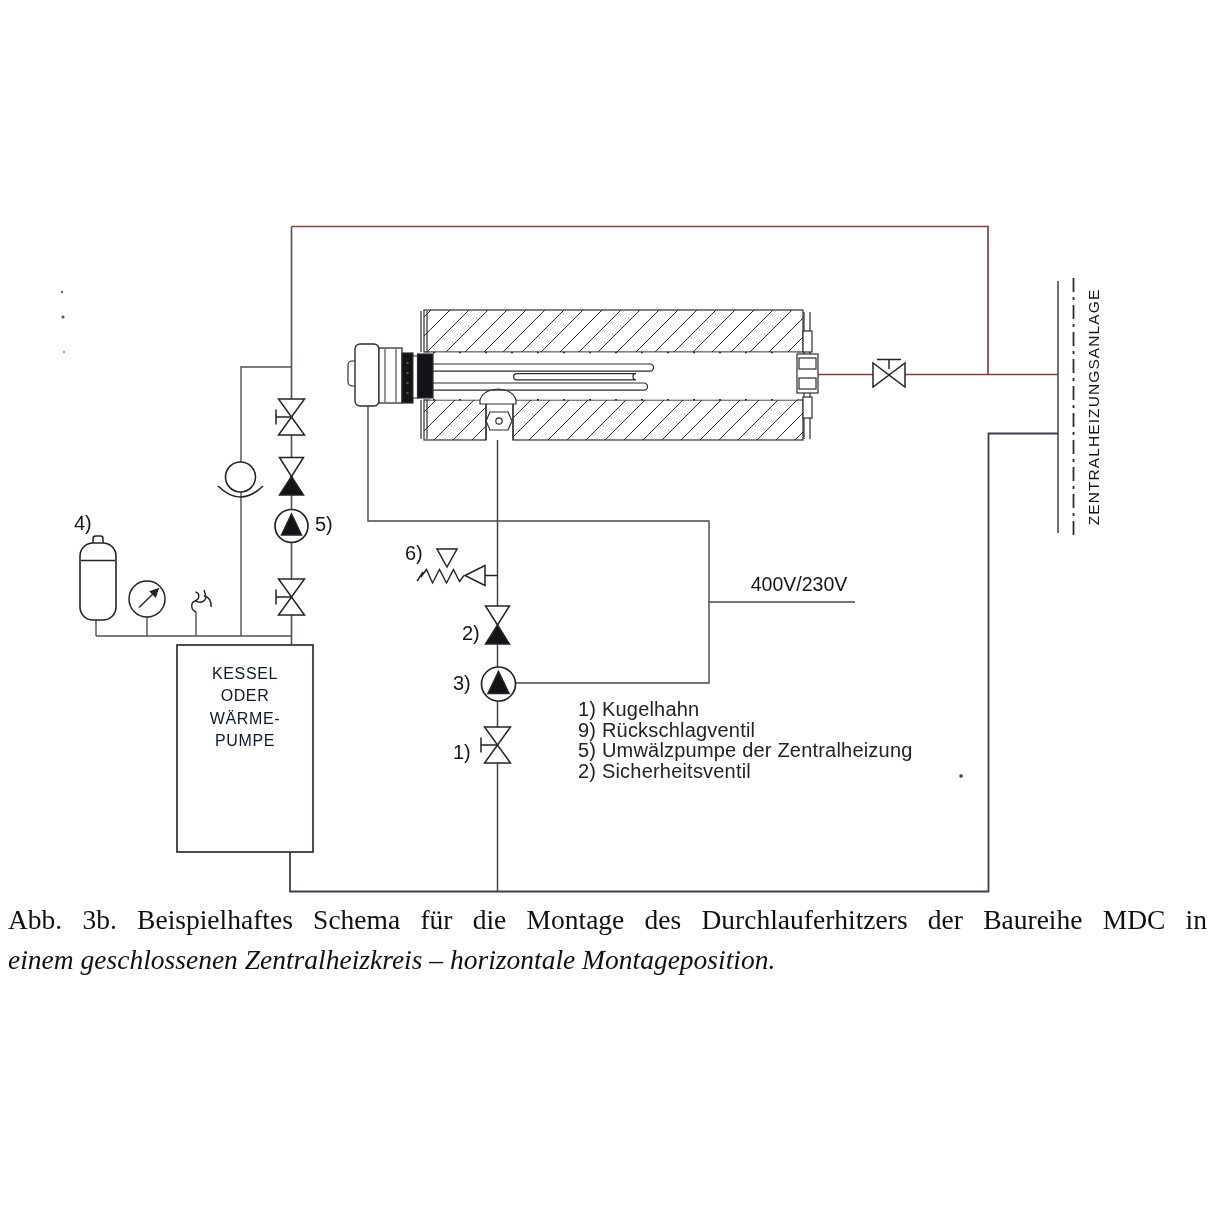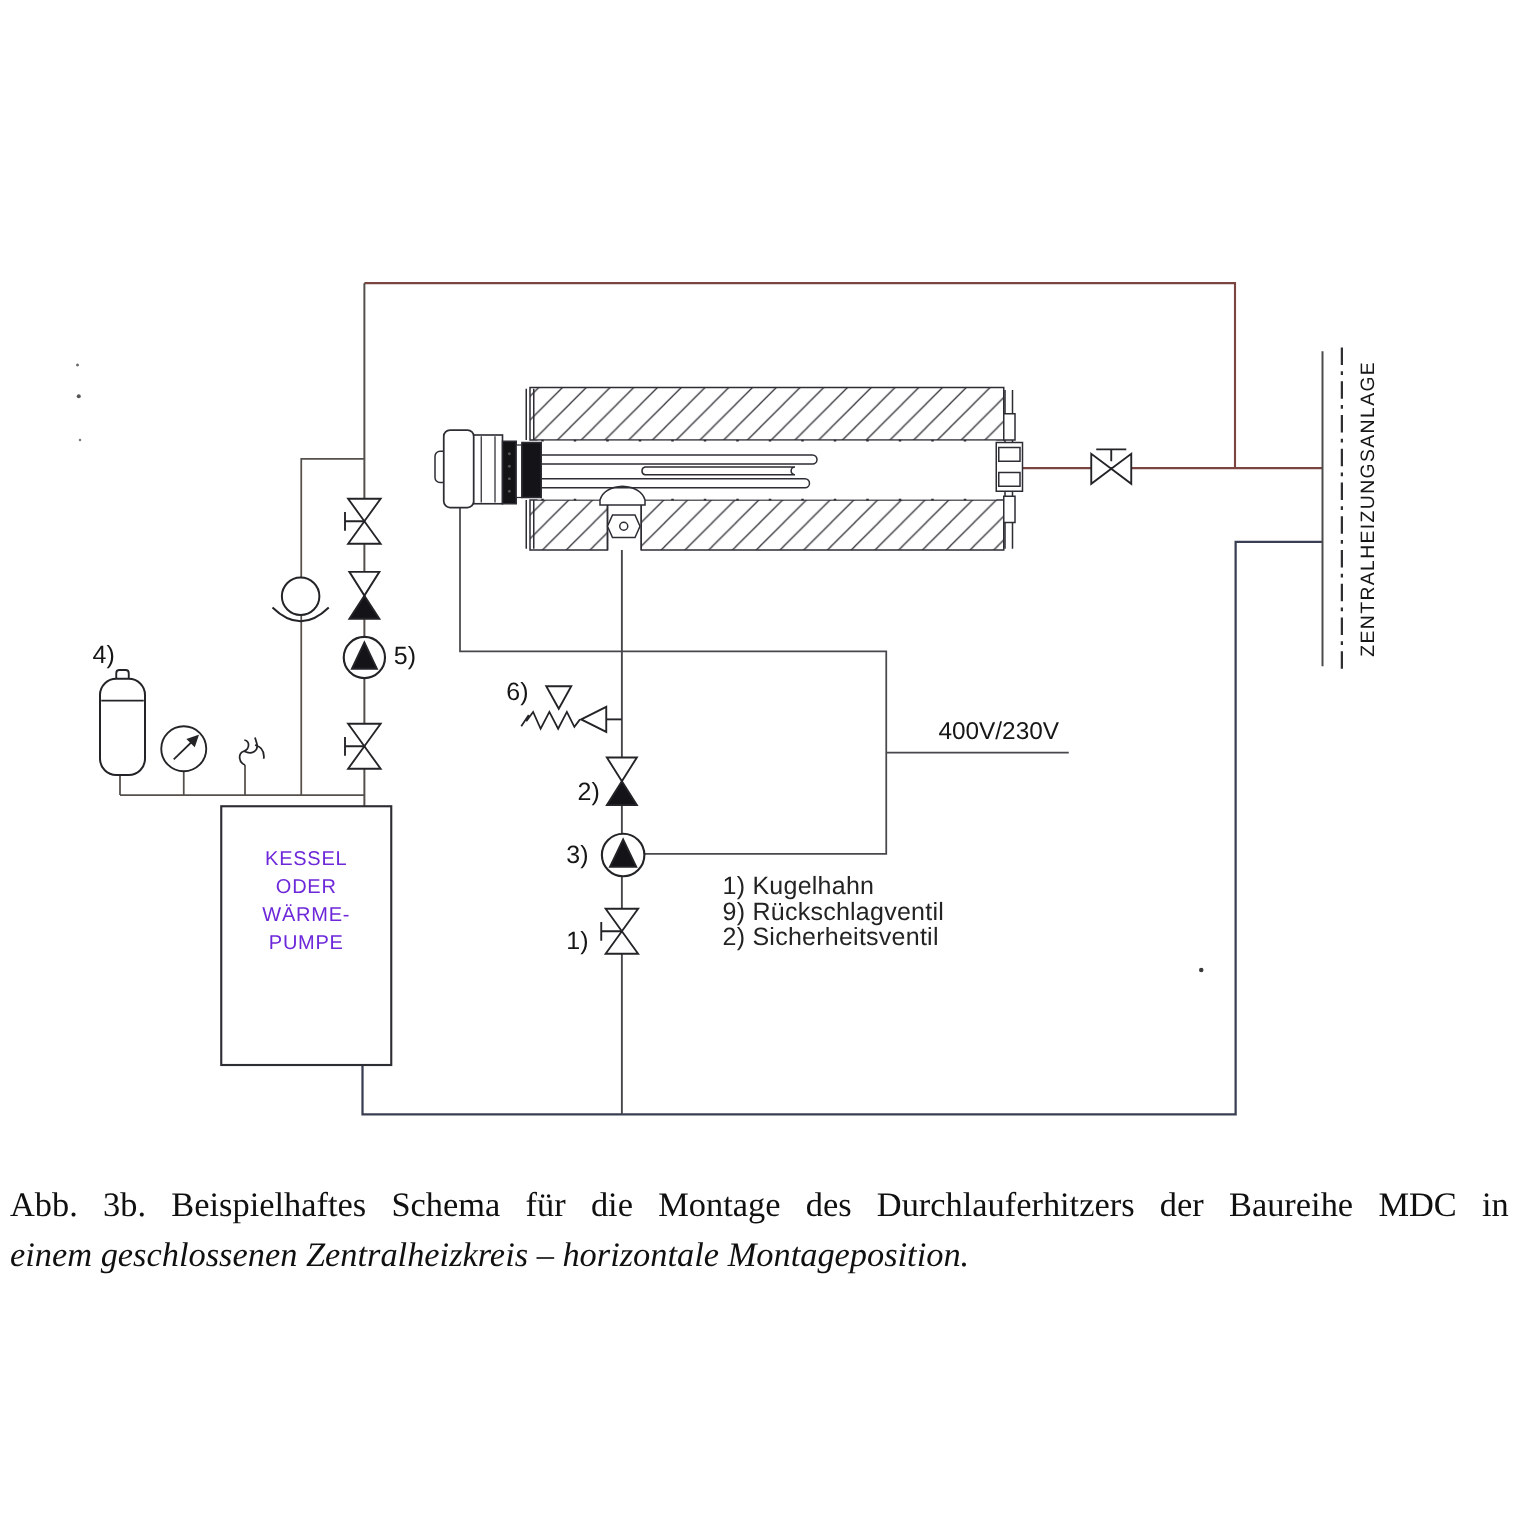--- a/index.html
+++ b/index.html
@@ -2,23 +2,23 @@
 <html><head>
 <meta charset="utf-8">
 <style>
   html,body{margin:0;padding:0;background:#ffffff;}
   #stage{position:relative;width:1214px;height:1214px;background:#ffffff;overflow:hidden;
          font-family:"Liberation Sans",sans-serif;color:#1b1b1b;}
   #diagram-svg{position:absolute;left:0;top:0;}
   .txt-layer{position:absolute;}
   #legend{left:578px;top:699px;width:420px;font-size:20px;line-height:20.6px;
           letter-spacing:.2px;color:#232323;}
-  #kessel-label{left:177px;top:677px;width:136px;text-align:center;font-size:16px;
-                line-height:22.4px;letter-spacing:.6px;color:#6d28d9;}
-  #caption{left:8px;top:944px;width:1199px;font-family:"Liberation Serif",serif;
+  #kessel-label{left:177px;top:663px;width:136px;text-align:center;font-size:16px;
+                line-height:22.4px;letter-spacing:.6px;color:#0f172a;}
+  #caption{left:8px;top:900px;width:1199px;font-family:"Liberation Serif",serif;
            font-size:27.5px;line-height:39.5px;color:#101010;}
   #caption .l1{text-align:justify;text-align-last:justify;}
   #caption .l2{text-align:left;font-style:italic;}
   .svgtext{font-family:"Liberation Sans",sans-serif;fill:#161616;}
 </style>
 </head>
 <body>
 
 <div id="stage">
 
@@ -205,20 +205,21 @@
 <div class="txt-layer" id="kessel-label">
   <div>KESSEL</div>
   <div>ODER</div>
   <div>WÄRME-</div>
   <div>PUMPE</div>
 </div>
 
 <div class="txt-layer" id="legend">
   <div>1) Kugelhahn</div>
   <div>9) Rückschlagventil</div>
+  <div>5) Umwälzpumpe der Zentralheizung</div>
   <div>2) Sicherheitsventil</div>
 </div>
 
 <div class="txt-layer" id="caption">
   <div class="l1">Abb. 3b. Beispielhaftes Schema für die Montage des Durchlauferhitzers der Baureihe MDC in</div>
   <div class="l2">einem geschlossenen Zentralheizkreis – horizontale Montageposition.</div>
 </div>
 
 </div>
 

